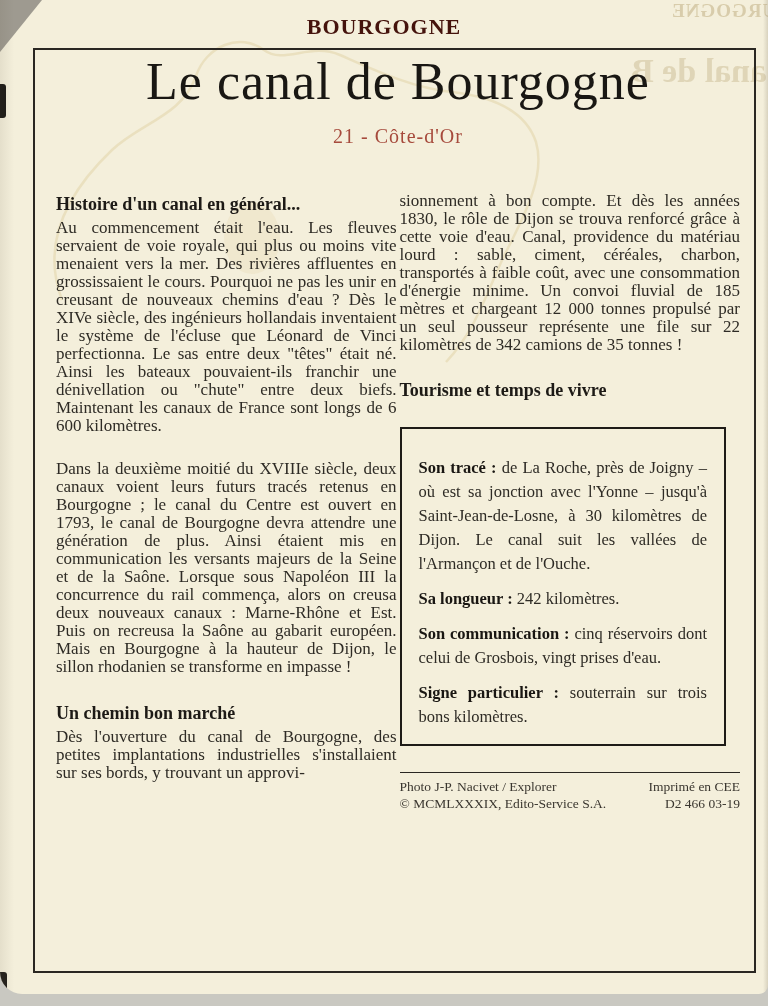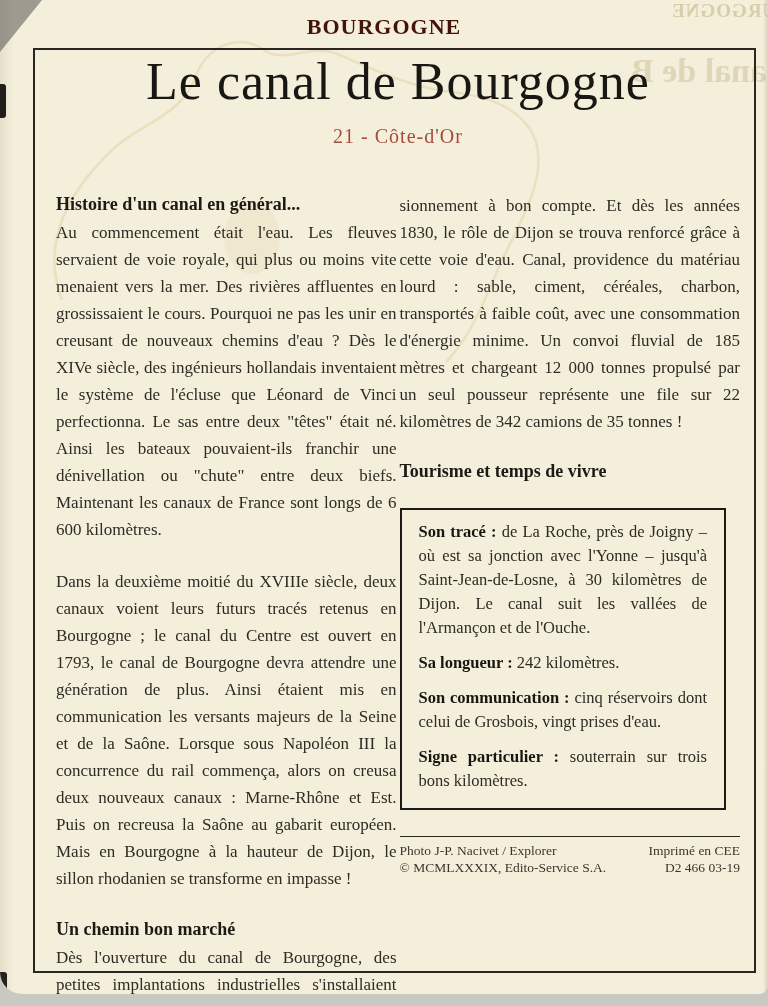--- a/index.html
+++ b/index.html
@@ -88,33 +88,33 @@
     gap:3px;
     margin-top:44px;
     justify-content:space-between;
   }
   .col{flex:1;min-width:0;}
   .section-heading{
     font-size:18px;font-weight:bold;color:#1d1a16;
     margin:0 0 3px 0;line-height:24px;
   }
   .body-text{
-    font-size:17px;line-height:27px;
+    font-size:17px;line-height:18px;
     color:#2e2b25;
     text-align:justify;
     margin:0;
   }
   .section{margin-bottom:25px;}
   .section:last-child{margin-bottom:0;}
   
   .infobox{
     border:2px solid #1e1b17;
     margin-top:17px;
     margin-right:14px;
-    padding:10px 17px 15px 17px;
+    padding:27px 17px 15px 17px;
     background:transparent;
   }
   .infobox-item{margin:0 0 11px 0;font-size:16.5px;line-height:24px;color:#2e2b25;text-align:justify;}
   .infobox-item:last-child{margin-bottom:0;}
   .infobox-label{font-weight:bold;color:#191612;}
   
   .footer{
     margin-top:26px;
     border-top:1.5px solid #2a2722;
     padding-top:5px;

